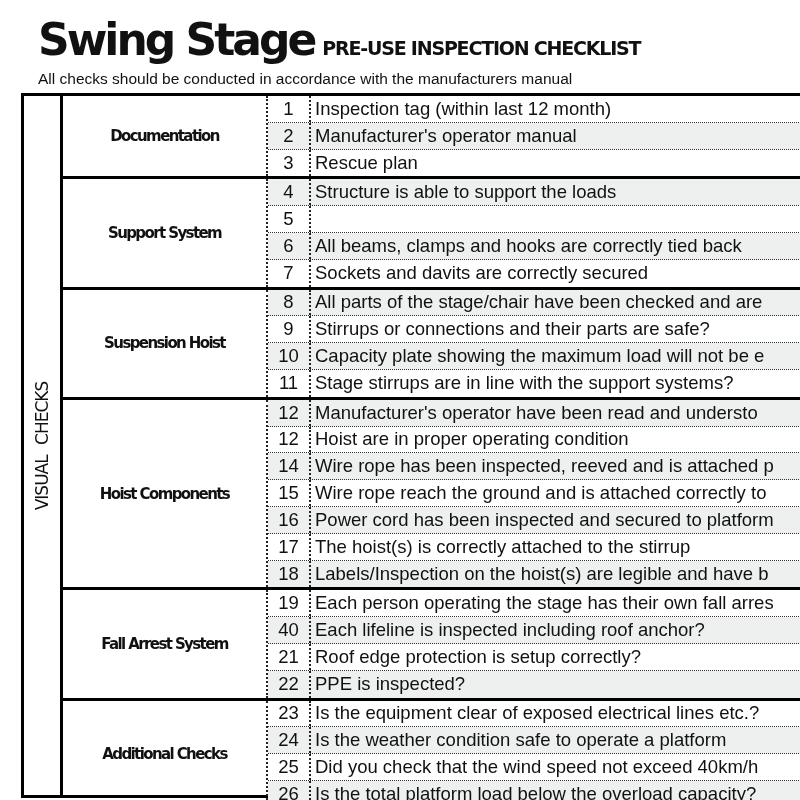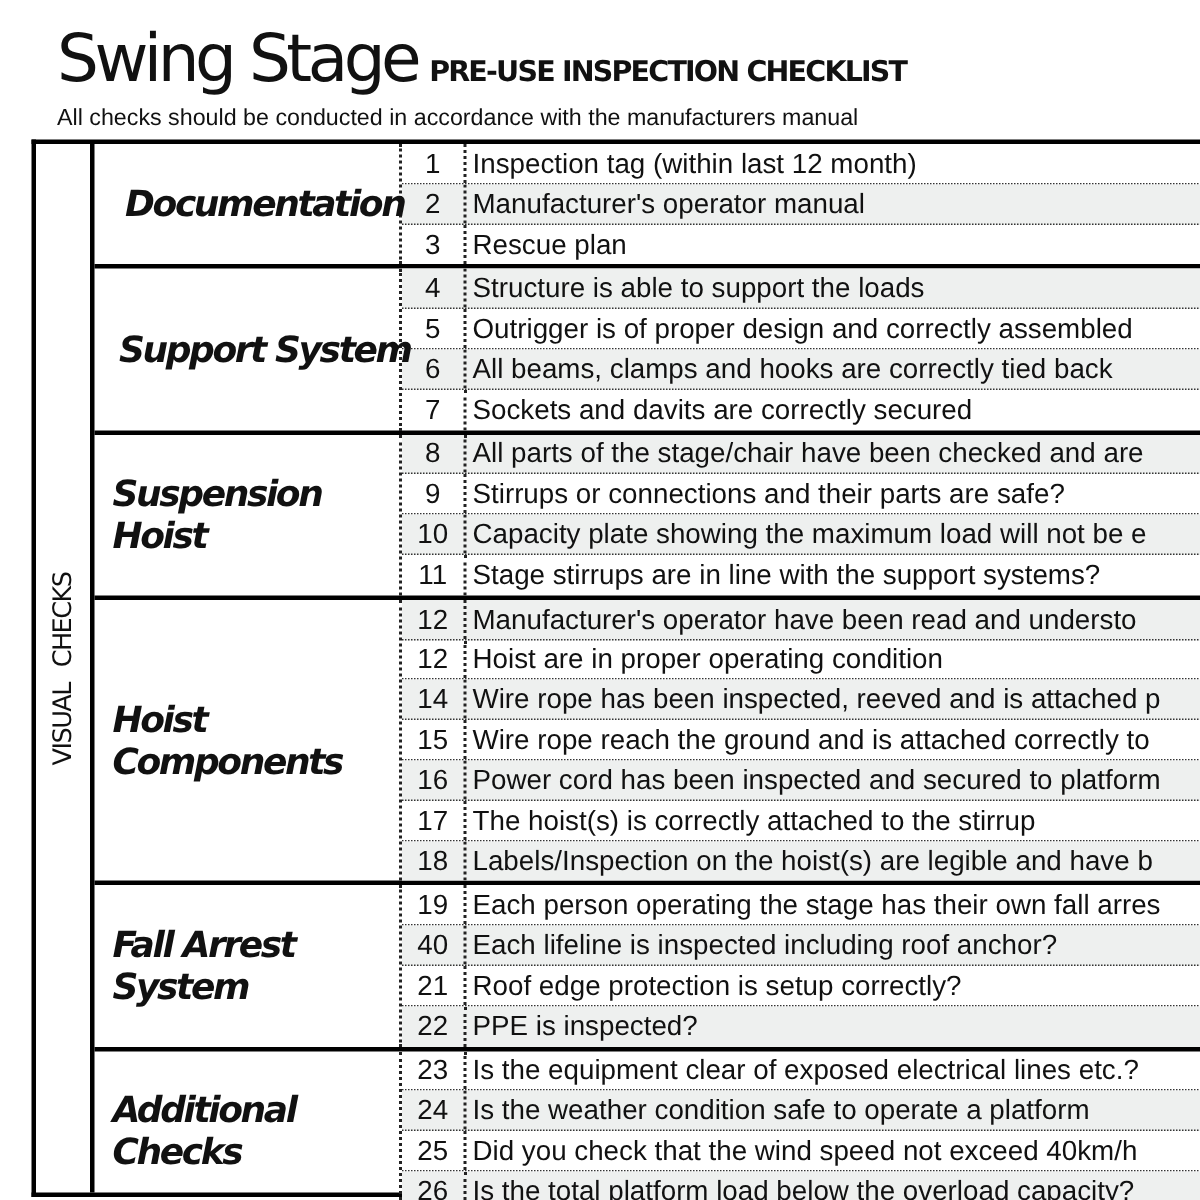--- a/index.html
+++ b/index.html
@@ -1,27 +1,27 @@
 <!DOCTYPE html>
 <html><head>
 <meta charset="utf-8">
 <style>
   html,body{margin:0;padding:0;background:#fff;}
   body{width:800px;height:800px;overflow:hidden;position:relative;font-family:"Liberation Sans",sans-serif;color:#111;}
   .title{position:absolute;left:38px;top:14px;white-space:nowrap;}
-  .title .big{font-family:"DejaVu Sans",sans-serif;font-weight:normal;font-size:44px;letter-spacing:-3px;vertical-align:baseline;}
+  .title .big{font-family:"DejaVu Sans",sans-serif;font-weight:bold;font-size:44px;letter-spacing:-3px;vertical-align:baseline;}
   .title .small{font-family:"DejaVu Sans",sans-serif;font-weight:bold;font-size:19px;letter-spacing:-1.2px;margin-left:8px;}
   .subtitle{position:absolute;left:38px;top:70px;font-size:15.5px;white-space:nowrap;}
   .table{position:absolute;left:21px;top:93px;width:800px;height:705px;border-top:3px solid #000;border-left:3px solid #000;border-bottom:3px solid #000;box-sizing:border-box;}
   .vcol{position:absolute;left:0;top:0;width:39px;height:100%;border-right:3px solid #000;box-sizing:border-box;}
   .vtext{position:absolute;left:50%;top:50%;transform:translate(-50%,-50%) rotate(-90deg);white-space:nowrap;font-family:"DejaVu Sans",sans-serif;font-size:17px;letter-spacing:-1px;word-spacing:6px;}
   .sections{position:absolute;left:39px;top:0;right:0;}
   .section{position:relative;border-bottom:3px solid #000;box-sizing:border-box;}
   .section:last-child{border-bottom:none;}
-  .cat{position:absolute;left:12px;top:0;width:203px;height:100%;display:flex;align-items:center;justify-content:center;font-family:"DejaVu Sans",sans-serif;font-weight:bold;font-size:24px;letter-spacing:-1.6px;font-style:italic;}
+  .cat{position:absolute;left:0;top:0;width:203px;height:100%;display:flex;align-items:center;justify-content:center;font-family:"DejaVu Sans",sans-serif;font-weight:bold;font-size:15px;letter-spacing:-1.6px;}
   .rows{margin-left:203px;border-left:2px dotted #222;}
   .row{height:26.8px;display:flex;align-items:center;border-bottom:1.5px dotted #333;box-sizing:border-box;font-size:18.5px;white-space:nowrap;overflow:hidden;}
   .row:last-child{border-bottom:none;}
   .row.even{background:#eef0ef;}
   .num{width:43px;text-align:center;border-right:2px dotted #222;height:100%;display:flex;align-items:center;justify-content:center;box-sizing:border-box;}
   .txt{padding-left:4px;}
 </style>
 </head>
 <body>
 
@@ -54,21 +54,20 @@
       </div>
       <div class="section">
         <div class="cat">Support System</div>
         <div class="rows">
           <div class="row even">
             <div class="num">4</div>
             <div class="txt">Structure is able to support the loads</div>
           </div>
           <div class="row">
             <div class="num">5</div>
-            <div class="txt">Outrigger is of proper design and correctly assembled</div>
           </div>
           <div class="row even">
             <div class="num">6</div>
             <div class="txt">All beams, clamps and hooks are correctly tied back</div>
           </div>
           <div class="row">
             <div class="num">7</div>
             <div class="txt">Sockets and davits are correctly secured</div>
           </div>
         </div>

